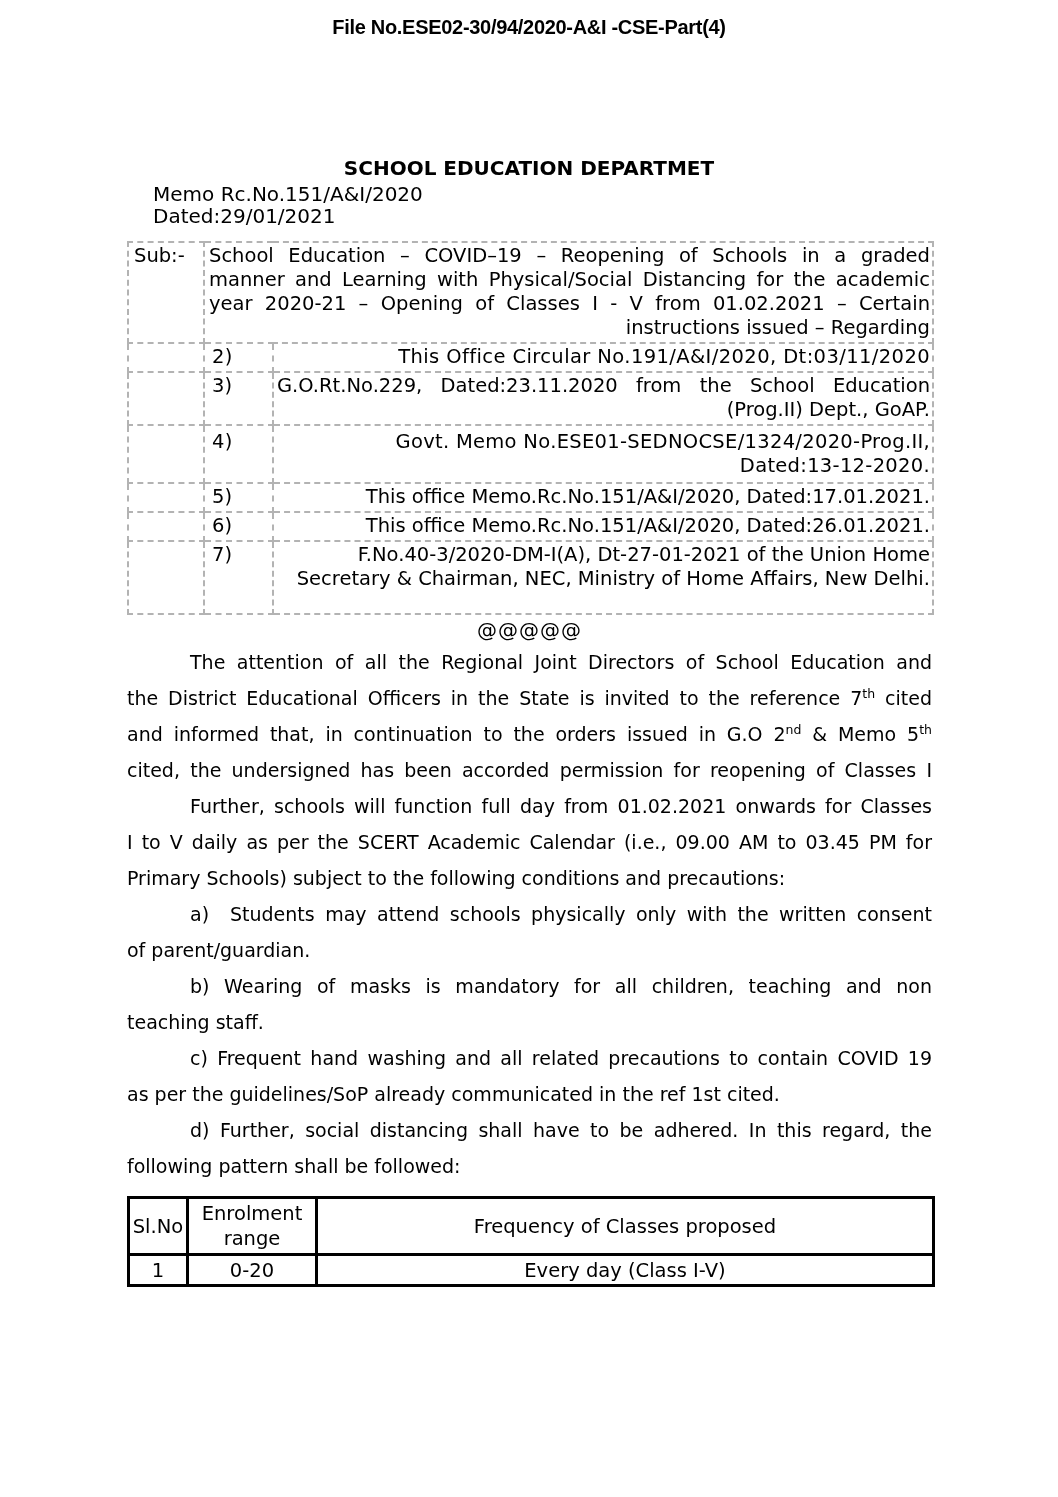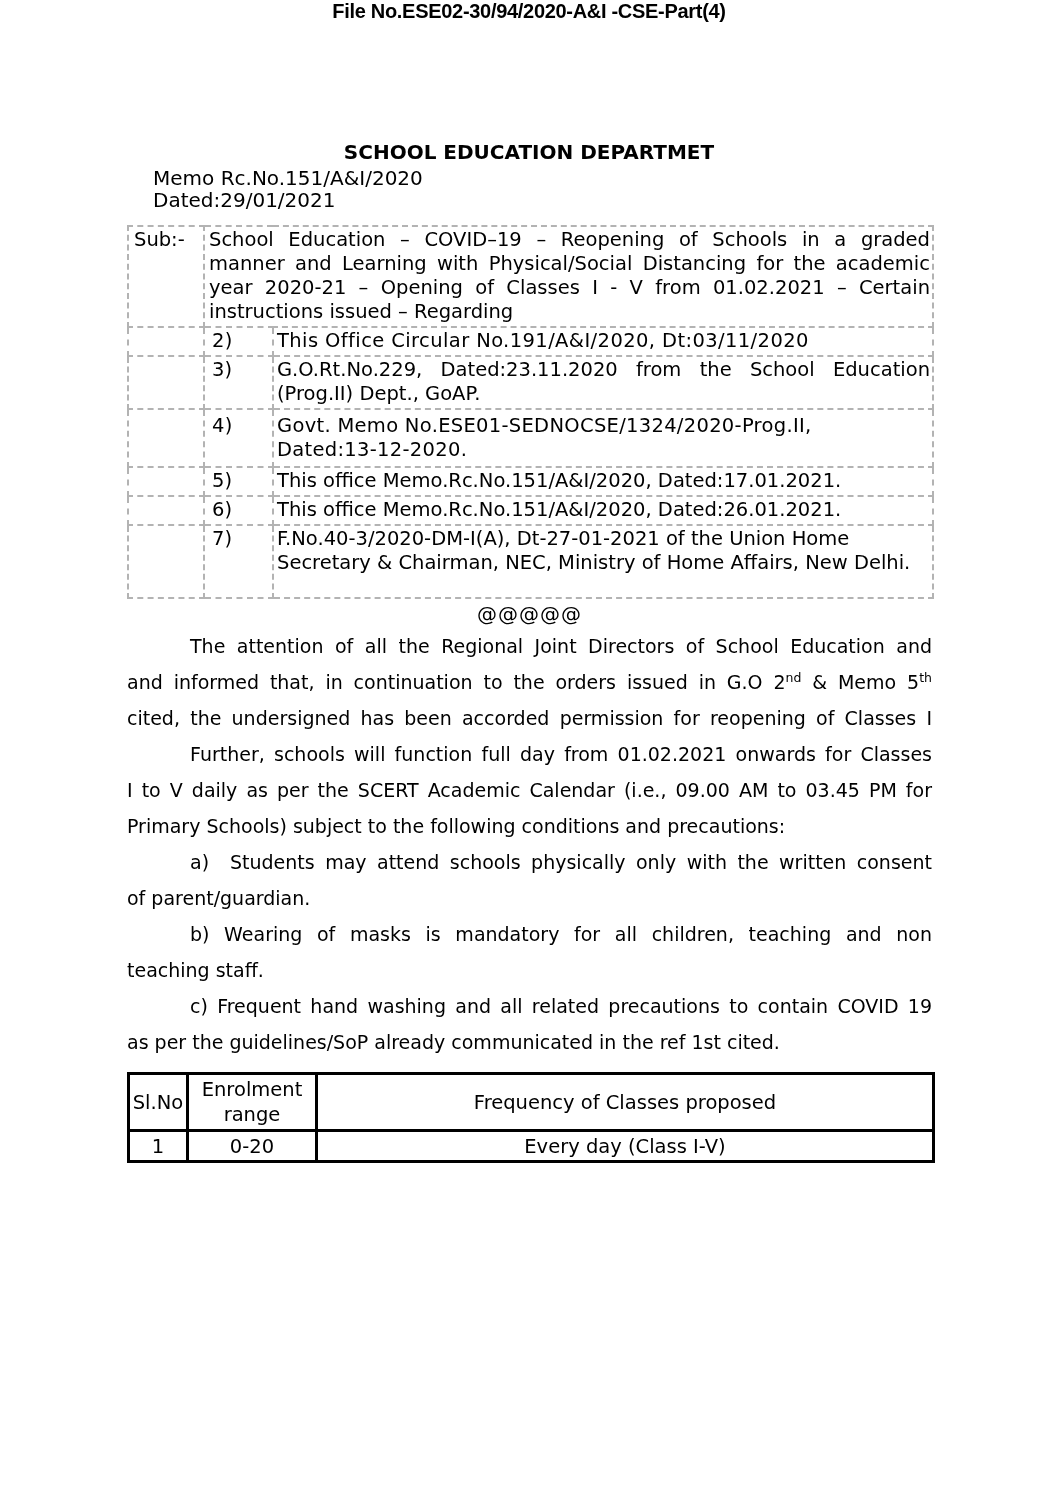--- a/index.html
+++ b/index.html
@@ -1,30 +1,30 @@
 <!DOCTYPE html>
 <html><head>
 <meta charset="utf-8">
 <style>
   html,body{margin:0;padding:0;background:#ffffff;}
   body{width:1058px;height:1497px;color:#000;font-family:"DejaVu Sans",sans-serif;position:relative;overflow:hidden;}
-  .fileno{padding-top:0;text-align:center;font-weight:bold;font-size:20px;letter-spacing:-0.3px;font-family:"Liberation Sans",sans-serif;}
+  .fileno{padding-top:16px;text-align:center;font-weight:bold;font-size:20px;letter-spacing:-0.3px;font-family:"Liberation Sans",sans-serif;}
   .titles{margin-top:118px;text-align:center;font-weight:bold;font-size:20px;line-height:23px;}
   .content{margin-left:127px;width:805px;}
   .memoline{display:flex;justify-content:space-between;margin-top:3px;padding-left:26px;padding-right:35px;font-size:20px;line-height:22px;flex-direction:column;}
   
   .rtable{border-collapse:collapse;table-layout:fixed;width:805px;margin-top:14px;}
   .rtable td{border:2px dashed #b3b3b3;vertical-align:top;padding:1px 2px 2px 3px;font-size:19.5px;line-height:24px;}
   .rtable td.c1{padding-left:5px;}
   .rtable td.c2{padding-left:7px;}
   .rtable td.csub{padding-left:4px;}
   .fz21{font-size:21px;letter-spacing:0.4px;}
   .fz215{font-size:21.5px;letter-spacing:0.3px;line-height:26px;padding-top:4px !important;padding-bottom:4px !important;}
   .ref7pad{padding-bottom:22px !important;}
-  .tl{text-align:left;}
+  .tl{text-align:right;}
   .jfull{text-align:justify;text-align-last:justify;-moz-text-align-last:justify;}
   
   .sep{text-align:center;font-size:20px;line-height:27px;margin-top:2px;letter-spacing:1px;}
   .para{}
   .pline{font-size:19px;line-height:36px;}
   .ind{text-indent:63px;}
   sup{font-size:12.5px;line-height:0;vertical-align:super;letter-spacing:0;}
   
   .btable{border-collapse:collapse;table-layout:fixed;width:805px;margin-top:12px;}
   .btable td{border:3px solid #000;text-align:center;vertical-align:middle;font-size:19.5px;line-height:25px;padding:1px 2px;}
@@ -108,20 +108,21 @@
         <div class="tl">Secretary &amp; Chairman, NEC, Ministry of Home Affairs, New Delhi.</div>
       </td>
     </tr>
   </tbody>
     </table>
 
   <div class="sep">@@@@@</div>
 
   <div class="para">
     <div class="pline jfull ind">The attention of all the Regional Joint Directors of School Education and</div>
+    <div class="pline jfull"><span>the District Educational Officers in the State is invited to the reference 7</span><sup>th</sup><span> cited</span></div>
     <div class="pline jfull"><span>and informed that, in continuation to the orders issued in G.O 2</span><sup>nd</sup><span> &amp; Memo 5</span><sup>th</sup></div>
     <div class="pline jfull">cited, the undersigned has been accorded permission for reopening of Classes I</div>
   </div>
 
   <div class="para">
     <div class="pline jfull ind">Further, schools will function full day from 01.02.2021 onwards for Classes</div>
     <div class="pline jfull">I to V daily as per the SCERT Academic Calendar (i.e., 09.00 AM to 03.45 PM for</div>
     <div class="pline">Primary Schools) subject to the following conditions and precautions:</div>
   </div>
 
@@ -133,20 +134,24 @@
   <div class="para">
     <div class="pline jfull ind">b) Wearing of masks is mandatory for all children, teaching and non</div>
     <div class="pline">teaching staff.</div>
   </div>
 
   <div class="para">
     <div class="pline jfull ind">c) Frequent hand washing and all related precautions to contain COVID 19</div>
     <div class="pline">as per the guidelines/SoP already communicated in the ref 1st cited.</div>
   </div>
 
+  <div class="para">
+    <div class="pline jfull ind">d) Further, social distancing shall have to be adhered. In this regard, the</div>
+    <div class="pline">following pattern shall be followed:</div>
+  </div>
 
   <table class="btable">
     <colgroup>
         <col style="width:59px">
         <col style="width:129px">
         <col style="width:617px">
       </colgroup>
     <tbody>
         <tr class="hrow">
       <td>Sl.No</td>

